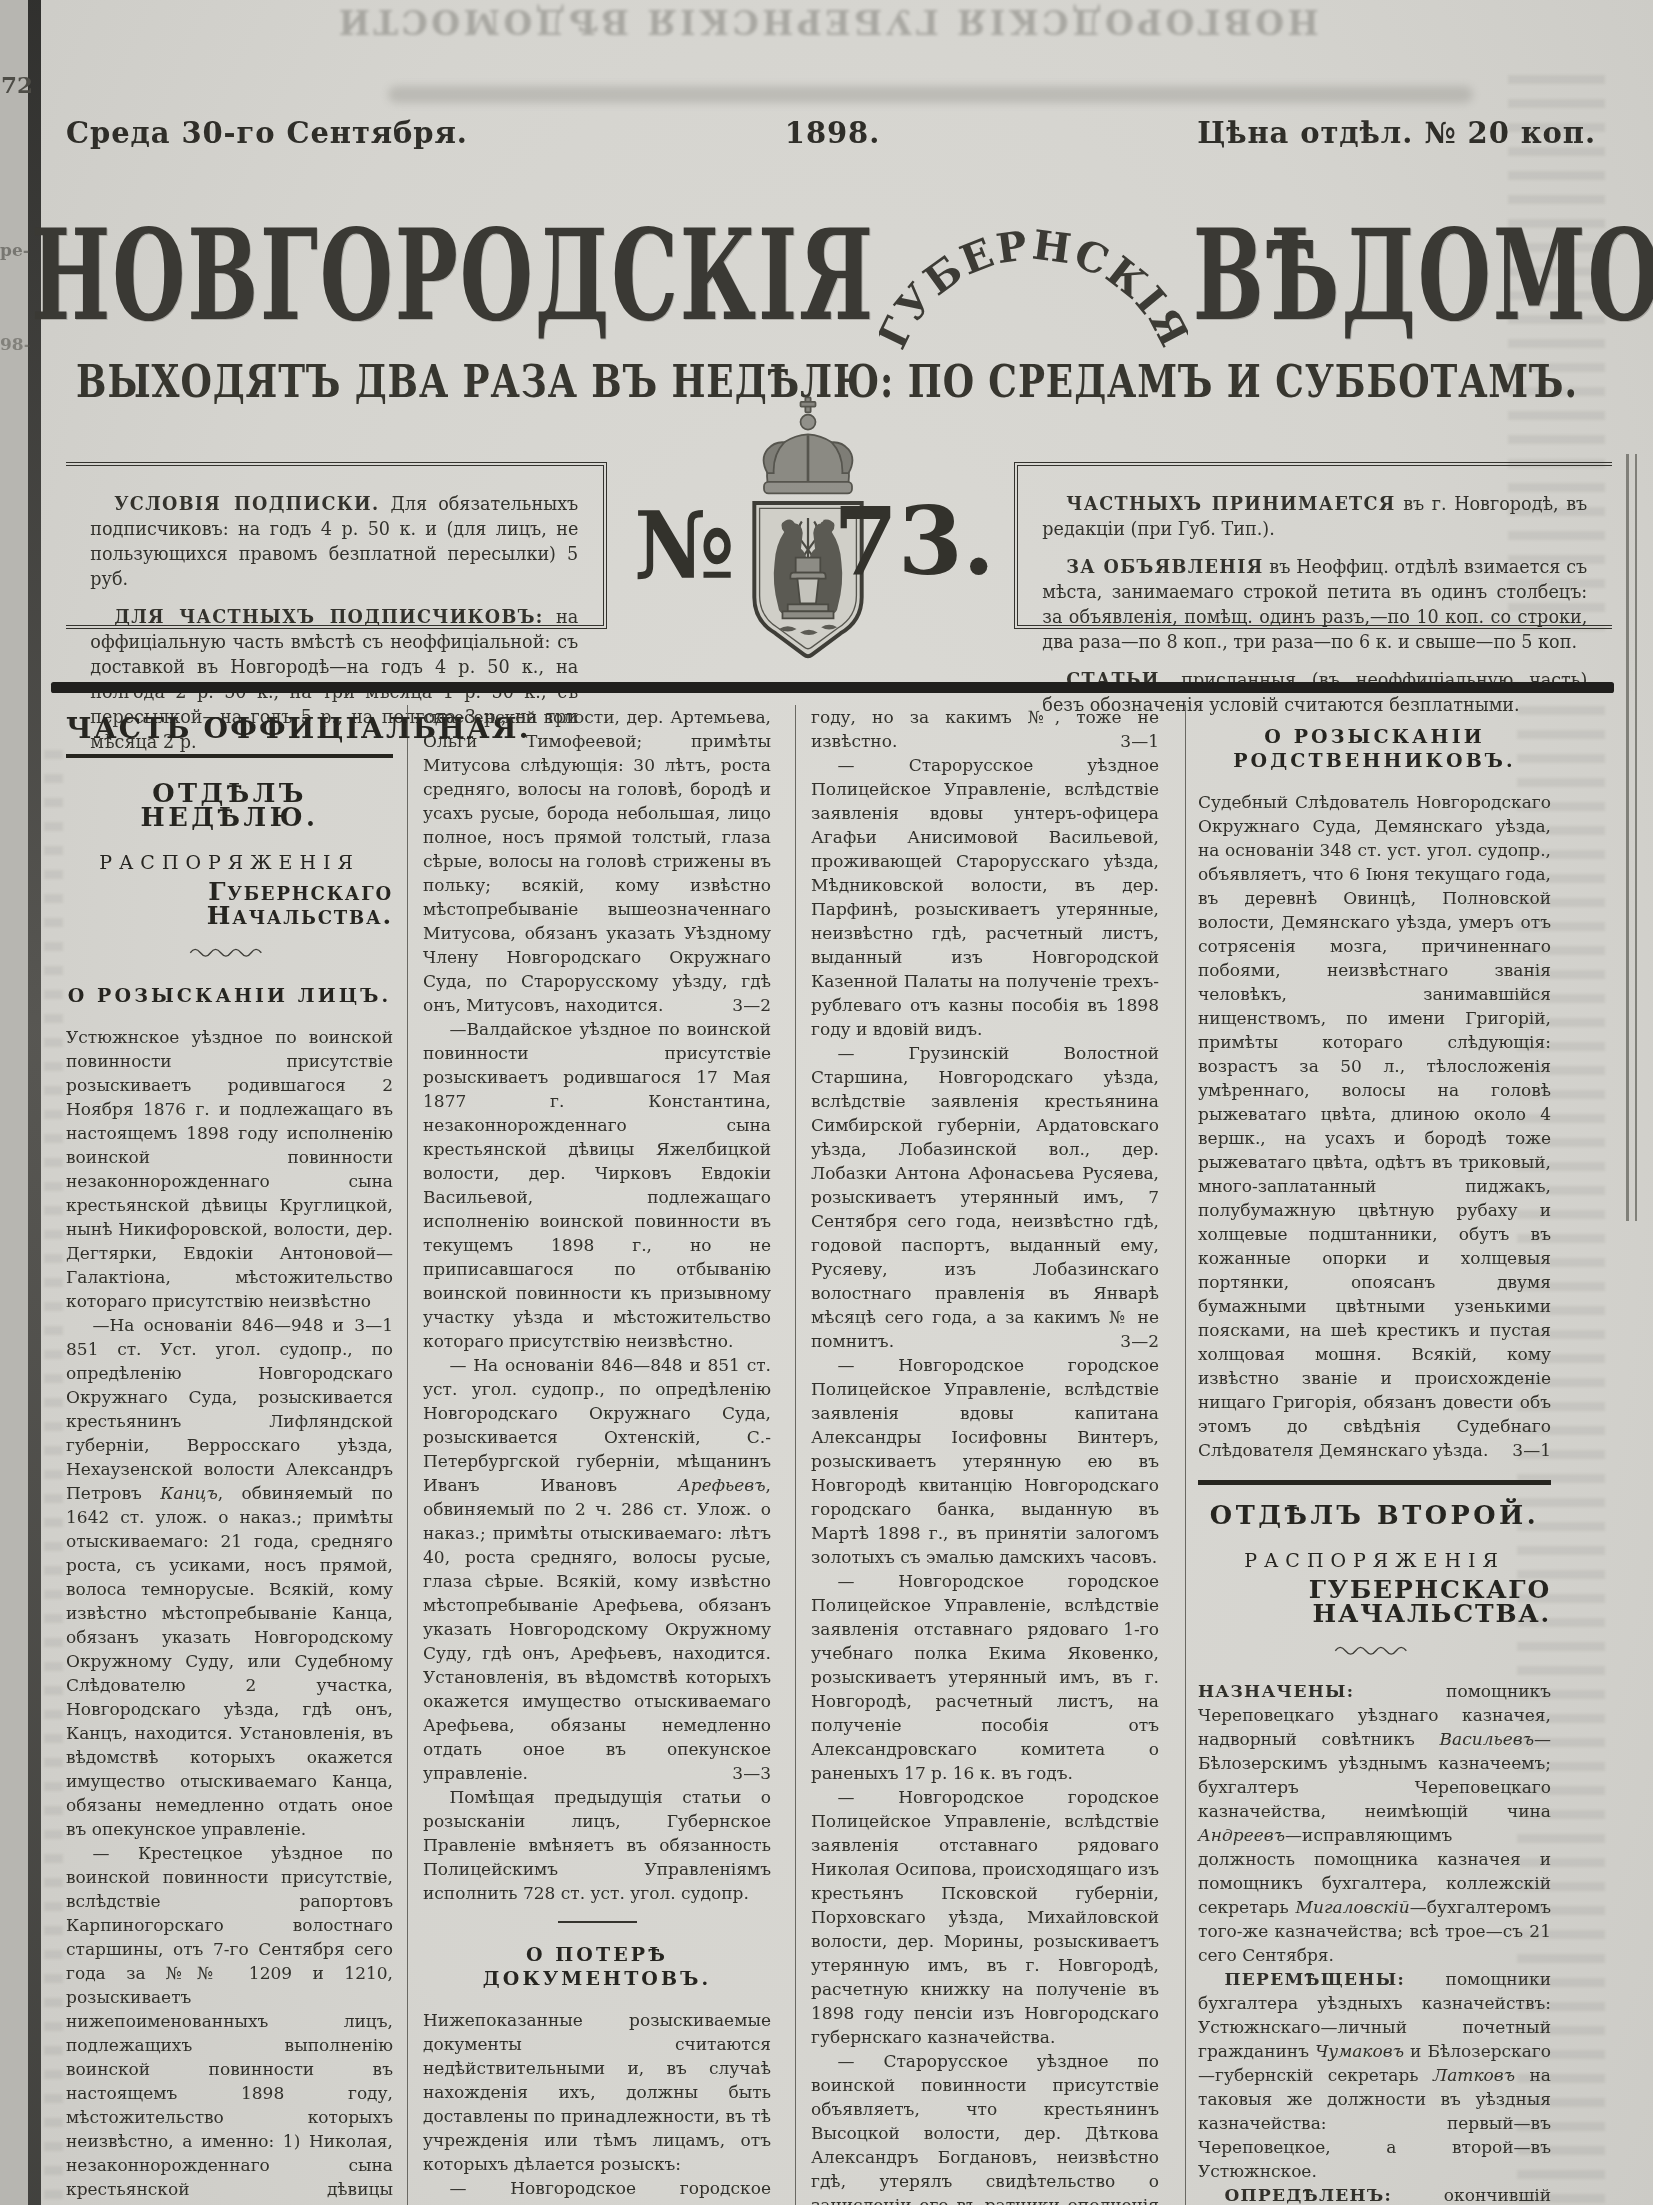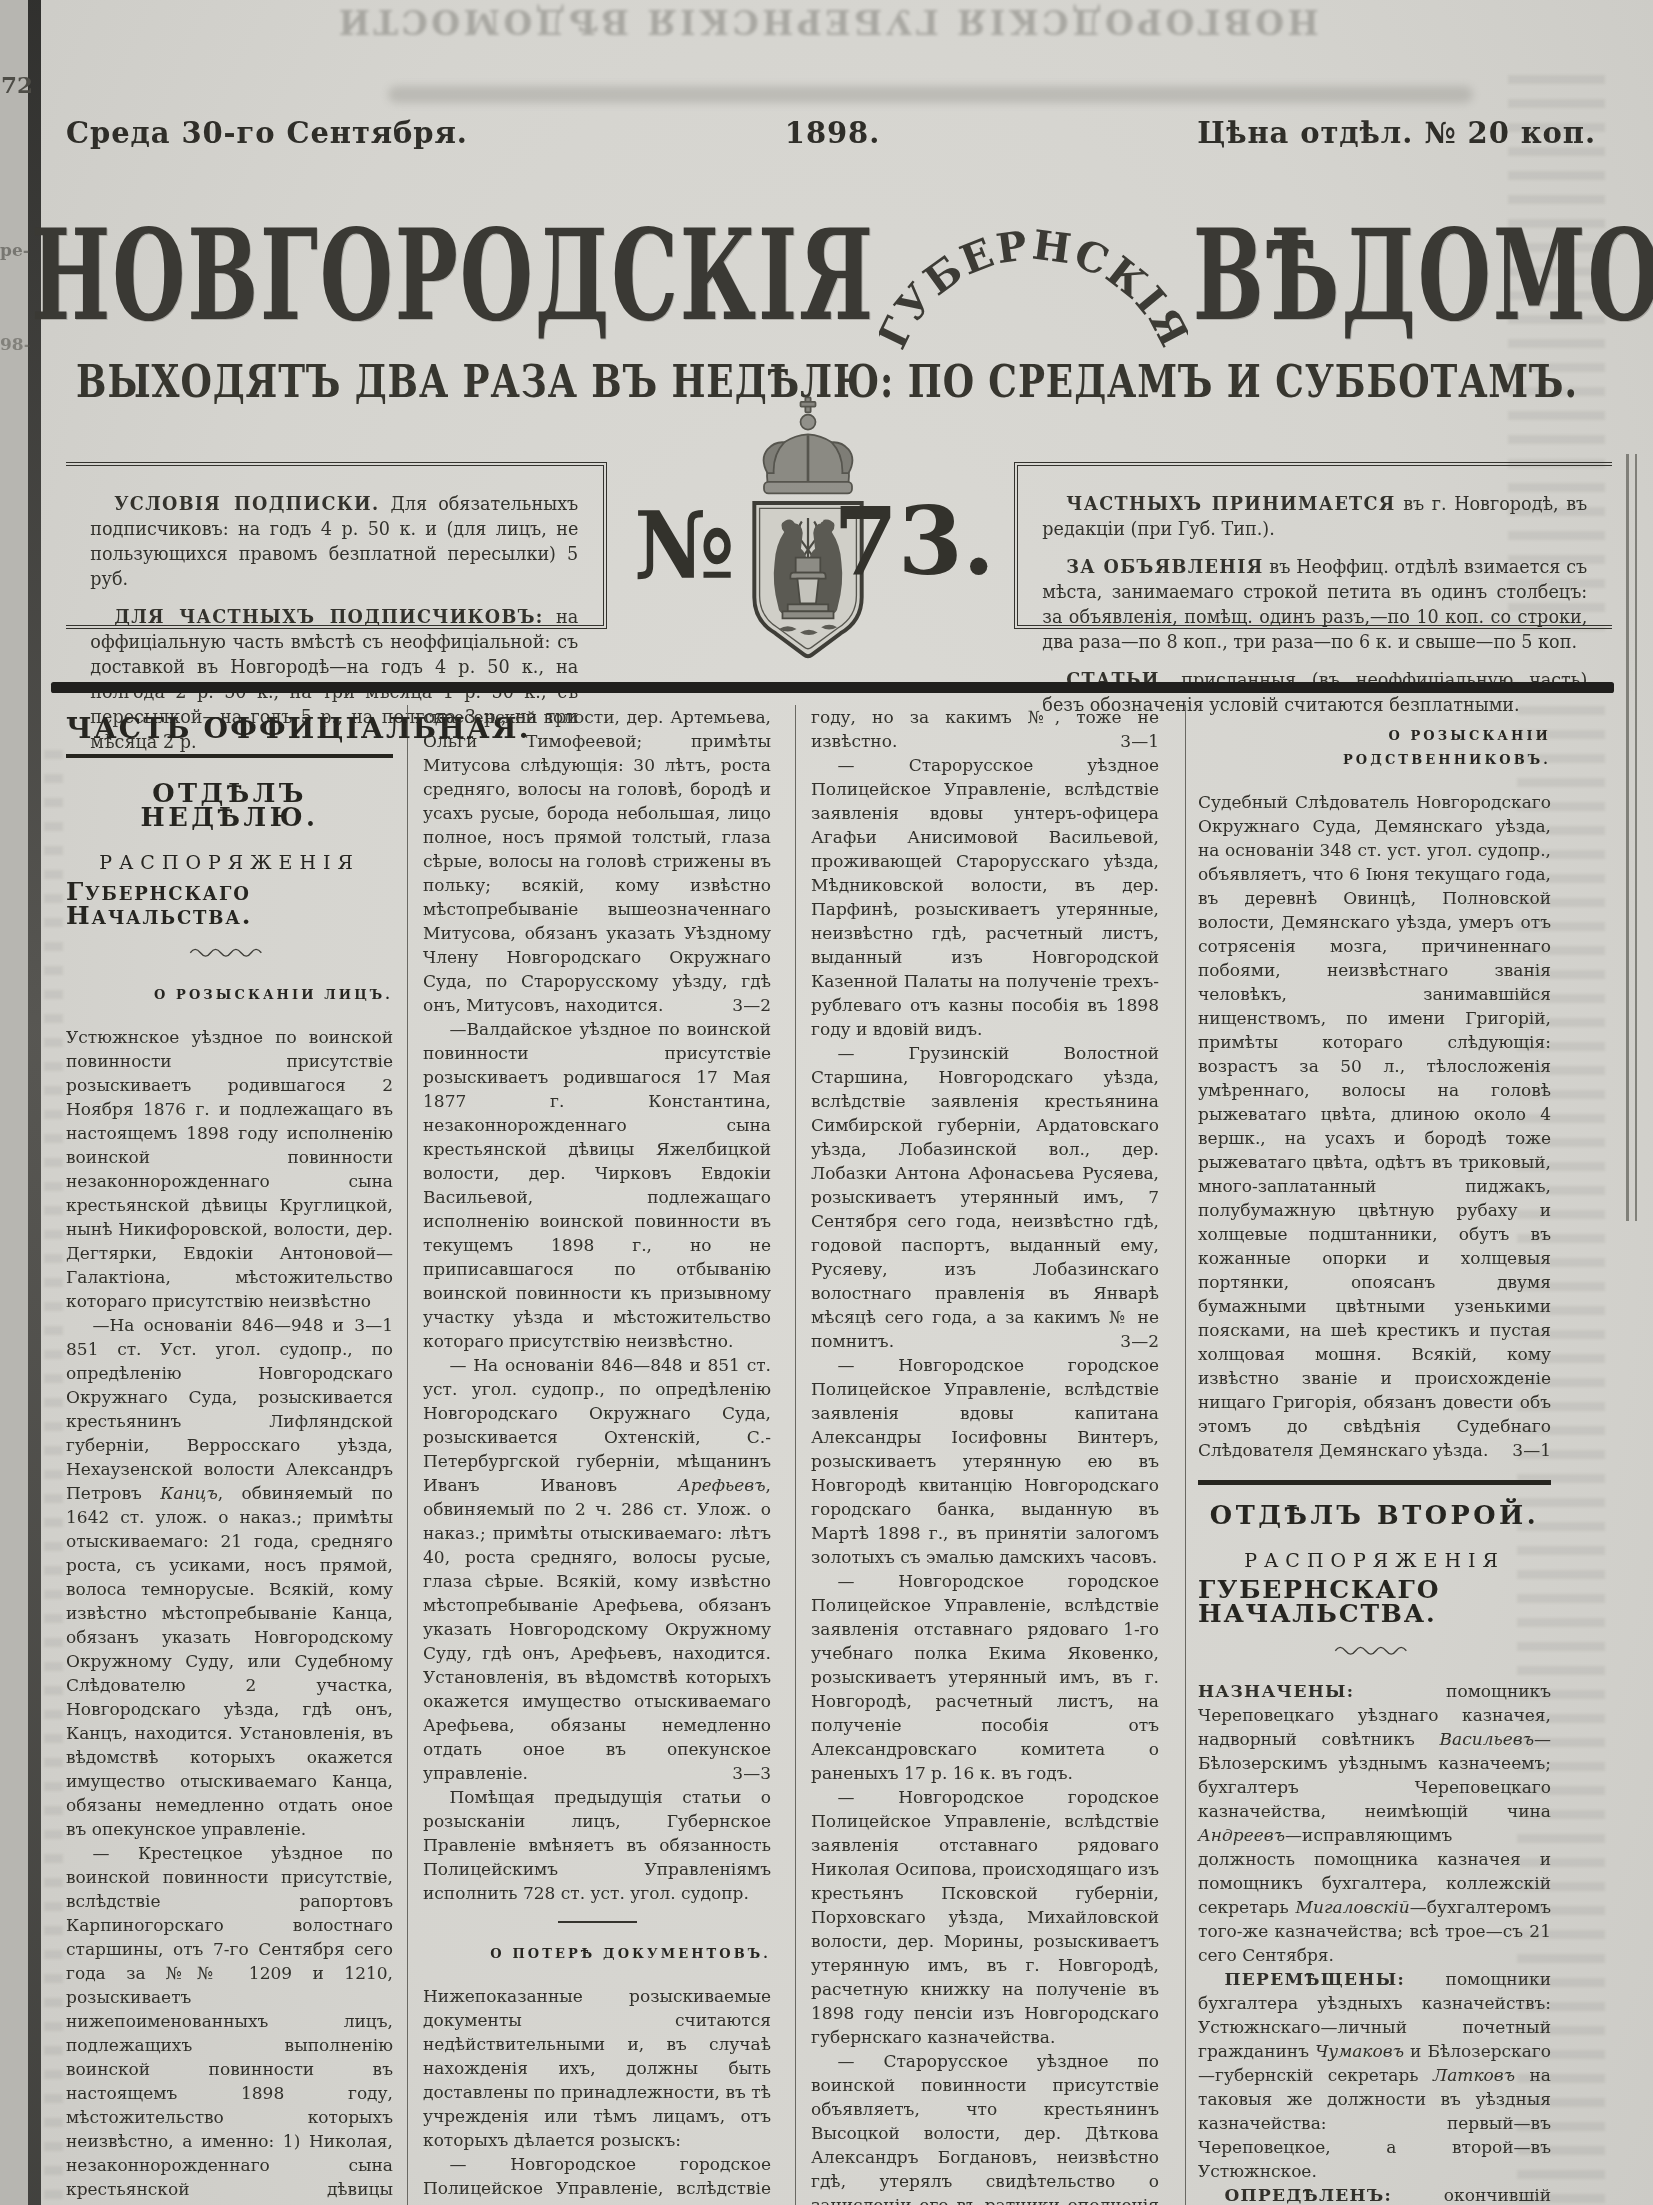--- a/index.html
+++ b/index.html
@@ -73,23 +73,23 @@
   #vr1{left:407px;} #vr2{left:795px;} #vr3{left:1185px;}
 
   
   .b-h1{font-size:28px;font-weight:bold;letter-spacing:2.2px;text-align:center;
     margin:11.5px 0 0;white-space:nowrap;color:#262520;}
   .b-hr1{height:4.4px;background:#26251f;margin:13.2px 0 23px;}
   .b-h2{font-size:25.6px;font-weight:bold;letter-spacing:3.5px;text-align:center;
     margin:17.6px 0 11.5px;color:#262520;}
   .b-h3{font-size:19px;font-weight:normal;letter-spacing:7px;text-align:center;
     margin:21px 0 4.4px;color:#262520;}
-  .b-h3b{font-size:25px;font-weight:bold;font-variant:small-caps;text-align:left;
+  .b-h3b{font-size:25px;font-weight:bold;font-variant:small-caps;text-align:right;
     letter-spacing:1.8px;margin:6.2px 0 1.8px;color:#262520;}
-  .b-h4{font-size:13px;font-weight:bold;letter-spacing:3.1px;text-align:right;
+  .b-h4{font-size:19px;font-weight:bold;letter-spacing:3.1px;text-align:center;
     margin:19.4px 0 17.6px;color:#262520;}
   .b-orn{text-align:center;margin:11.5px 0 17.6px;}
   .b-rule{width:79px;border-top:2.2px solid #34332d;margin:16px auto;}
   .b-thick{height:5.7px;background:#26251f;margin:17.6px 0 4.4px;}
   .b-p{margin:0;text-indent:26.5px;}
   .b-pc{margin:0;text-indent:0;}
   .b-p b,.b-pc b{letter-spacing:1.3px;}
   .tail{float:right;margin-left:10.6px;}
 </style>
 </head>

